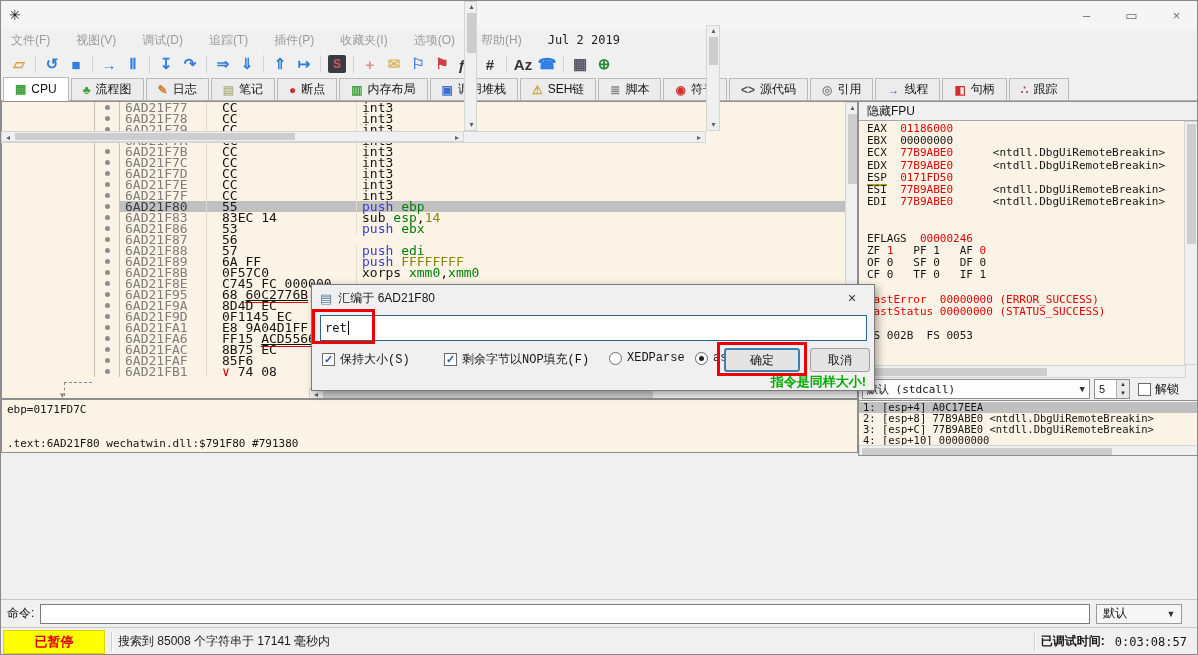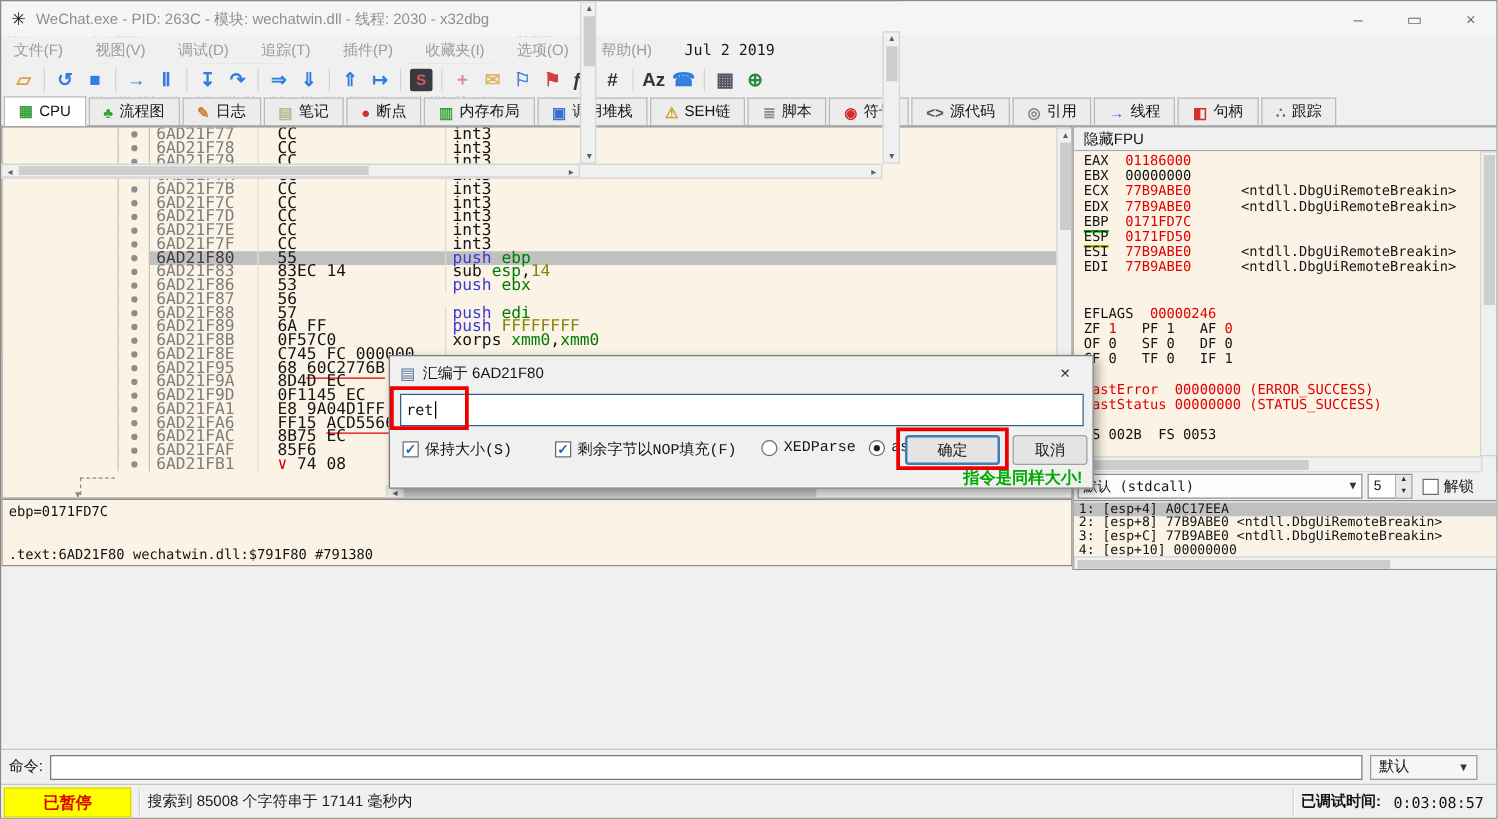--- a/index.html
+++ b/index.html
@@ -60,21 +60,21 @@
   .col-bytes { width:150px; flex:none; padding-left:15px; border-left:1px solid #e4dccb; }
   .col-instr { flex:1; padding-left:5px; border-left:1px solid #e4dccb; }
   .drow.sel .col-addr, .drow.sel .col-bytes, .drow.sel .col-instr { background:#c0c0c0; color:#3d3d3d; }
   .jline-h { position:absolute; left:62px; top:280px; width:28px; border-top:1px dashed #8a8a8a; }
   .jline-v { position:absolute; left:62px; top:280px; height:14px; border-left:1px dashed #8a8a8a; }
   .jline-a { position:absolute; left:58px; top:288px; color:#8a8a8a; font-size:9px; }
 
   
   .c-k { color:#141414; } .c-r { color:#e30000; }
   .c-kw { color:#3a3ad8; } .c-reg { color:#007d00; } .c-imm { color:#86860a; }
-  .c-u { color:#141414; border-bottom:1px solid #e30000; }
+  .c-u { color:#141414; border-bottom:1px solid #e30000;text-decoration:underline; }
   .c-pu { color:#b48ae0; } .c-jr { color:#d80000; }
   .c-gu { color:#141414; border-bottom:2px solid #00a000; }
   .c-ou { color:#141414; border-bottom:2px solid #a8a800; }
 
   
   #infopane { left:0; top:398px; width:857px; height:54px; padding:3px 5px; }
   #infopane .iline { font-family:"DejaVu Sans Mono",monospace; font-size:11px; height:13px; line-height:13px; }
   #infopane .iline2 { margin-top:21px; }
 
   
@@ -196,21 +196,20 @@
   
   .annot { position:absolute; border:3px solid #ee0000; z-index:60; }
   #annot-input { left:311px; top:308px; width:63px; height:35px; }
   #annot-ok { left:716px; top:341px; width:90px; height:34px; }
 </style>
 </head>
 <body>
 
 <div id="titlebar">
   <span id="app-icon">✳</span>
-  <span id="title-text">WeChat.exe - PID: 263C - 模块: wechatwin.dll - 线程: 2030 - x32dbg</span>
   <div id="win-controls">
     <span class="winbtn">–</span>
     <span class="winbtn">▭</span>
     <span class="winbtn">×</span>
   </div>
 </div>
 
 <div id="menubar">
     <span class="menu-item">文件(F)</span>
     <span class="menu-item">视图(V)</span>
@@ -369,21 +368,20 @@
   <div class="iline iline2">.text:6AD21F80 wechatwin.dll:$791F80 #791380</div>
 </div>
 
 <div id="regpane" class="pane">
   <div id="fpu-header">隐藏FPU</div>
   <div id="reg-body">
       <div class="rline"><span class="c-k">EAX  </span><span class="c-r">01186000</span></div>
       <div class="rline"><span class="c-k">EBX  </span><span class="c-k">00000000</span></div>
       <div class="rline"><span class="c-k">ECX  </span><span class="c-r">77B9ABE0</span><span class="c-k">      &lt;ntdll.DbgUiRemoteBreakin&gt;</span></div>
       <div class="rline"><span class="c-k">EDX  </span><span class="c-r">77B9ABE0</span><span class="c-k">      &lt;ntdll.DbgUiRemoteBreakin&gt;</span></div>
-      <div class="rline"><span class="c-gu">EBP</span><span class="c-k">  </span><span class="c-r">0171FD7C</span></div>
       <div class="rline"><span class="c-ou">ESP</span><span class="c-k">  </span><span class="c-r">0171FD50</span></div>
       <div class="rline"><span class="c-k">ESI  </span><span class="c-r">77B9ABE0</span><span class="c-k">      &lt;ntdll.DbgUiRemoteBreakin&gt;</span></div>
       <div class="rline"><span class="c-k">EDI  </span><span class="c-r">77B9ABE0</span><span class="c-k">      &lt;ntdll.DbgUiRemoteBreakin&gt;</span></div>
       <div class="rline"></div>
       <div class="rline"></div>
       <div class="rline"><span class="c-k">EFLAGS  </span><span class="c-r">00000246</span></div>
       <div class="rline"><span class="c-k">ZF </span><span class="c-r">1</span><span class="c-k">   PF 1   AF </span><span class="c-r">0</span></div>
       <div class="rline"><span class="c-k">OF 0   SF 0   DF 0</span></div>
       <div class="rline"><span class="c-k">CF 0   TF 0   IF 1</span></div>
       <div class="rline"></div>

